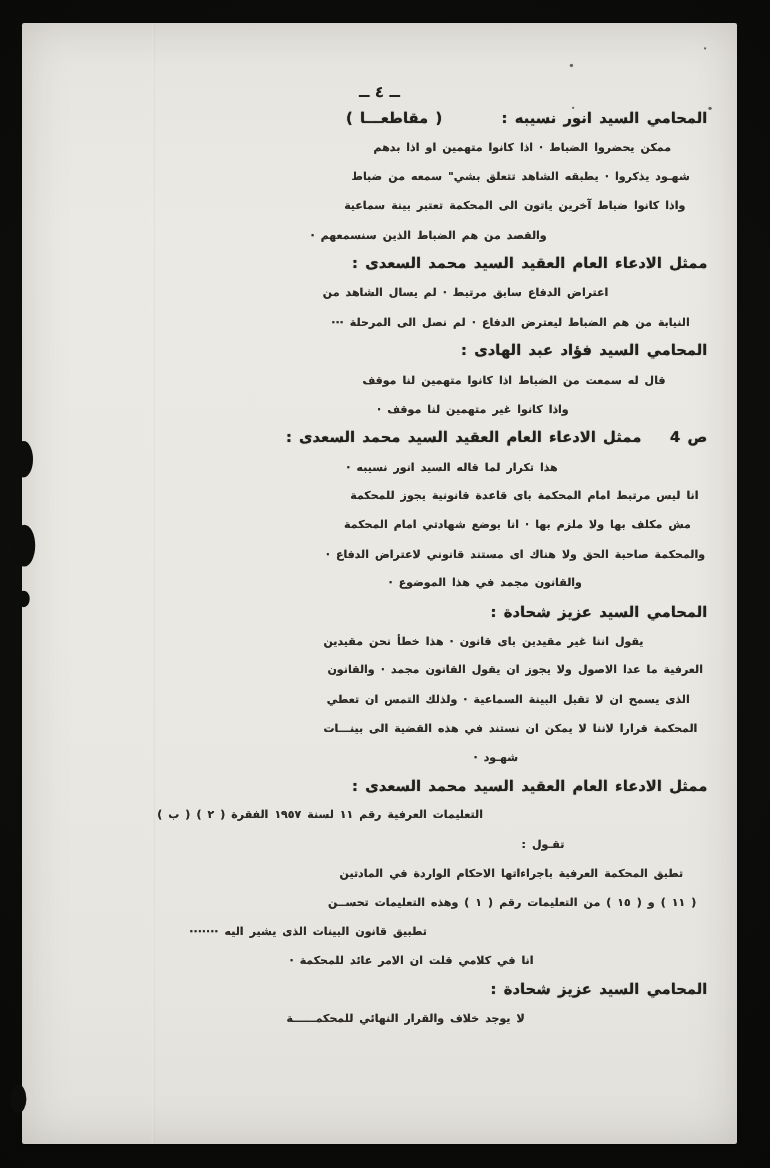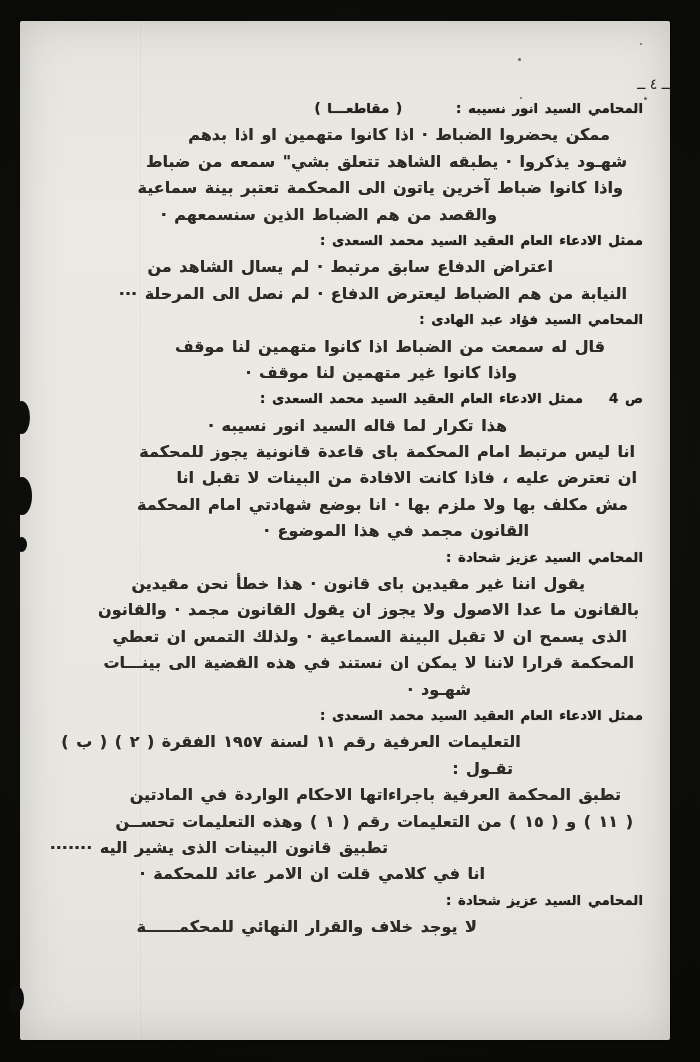--- a/index.html
+++ b/index.html
@@ -21,35 +21,35 @@
     position:absolute;
     left:20px; top:21px;
     width:650px; height:1019px;
     background:
       linear-gradient(180deg,#e6e4df 0%, #ebe9e4 18%, #eae8e3 55%, #e7e5e0 85%, #e2e0db 100%);
     box-shadow: inset 0 0 42px rgba(120,115,105,.28), 0 0 2px rgba(0,0,0,.9);
     border-radius:2px;
   }
   .page-number{
     position:absolute; top:55px; left:0; right:0;
-    text-align:right;
-    font-size:14px; font-weight:normal;
+    text-align:center;
+    font-size:14px; font-weight:bold;
     color:var(--ink-strong);
     letter-spacing:1px;
   }
   .transcript{
     position:absolute; top:75px; right:27px; left:27px;
     direction:rtl; text-align:right;
   }
   .tline{
     position:relative;
     height:26.4px; line-height:26.4px;
     white-space:nowrap;
     color:var(--ink);
-    font-size:16px; font-weight:bold;
+    font-size:10px; font-weight:bold;
     word-spacing:2px;
     text-shadow:0 0 .6px rgba(46,43,39,.75);
   }
   .tline.spk{
     color:var(--ink-strong);
     font-size:13.4px;
     text-shadow:0 0 .8px rgba(30,28,24,.8);
   }
   .aside{margin-right:54px;}
   .prefix{margin-left:26px;}
@@ -85,26 +85,26 @@
       <div class="tline bdy" style="padding-right: 146px;"><span>والقصد من هم الضباط الذين سنسمعهم ·</span></div>
       <div class="tline spk" style="padding-right: 0px;"><span>ممثل الادعاء العام العقيد السيد محمد السعدى :</span></div>
       <div class="tline bdy" style="padding-right: 90px;"><span>اعتراض الدفاع سابق مرتبط · لم يسال الشاهد من</span></div>
       <div class="tline bdy" style="padding-right: 16px;"><span>النيابة من هم الضباط ليعترض الدفاع · لم نصل الى المرحلة ···</span></div>
       <div class="tline spk" style="padding-right: 0px;"><span>المحامي السيد فؤاد عبد الهادى :</span></div>
       <div class="tline bdy" style="padding-right: 38px;"><span>قال له سمعت من الضباط اذا كانوا متهمين لنا موقف</span></div>
       <div class="tline bdy" style="padding-right: 126px;"><span>واذا كانوا غير متهمين لنا موقف ·</span></div>
       <div class="tline spk" style="padding-right: 0px;"><span class="prefix">ص 4</span><span>ممثل الادعاء العام العقيد السيد محمد السعدى :</span></div>
       <div class="tline bdy" style="padding-right: 136px;"><span>هذا تكرار لما قاله السيد انور نسيبه ·</span></div>
       <div class="tline bdy" style="padding-right: 8px;"><span>انا ليس مرتبط امام المحكمة باى قاعدة قانونية يجوز للمحكمة</span></div>
-      <div class="tline bdy" style="padding-right: 6px;"><span>ان تعترض عليه ، فاذا كانت الافادة من البينات لا تقبل انا</span></div>
       <div class="tline bdy" style="padding-right: 15px;"><span>مش مكلف بها ولا ملزم بها · انا بوضع شهادتي امام المحكمة</span></div>
-      <div class="tline bdy" style="padding-right: 114px;"><span>القانون مجمد في هذا الموضوع ·</span></div>
+      <div class="tline bdy" style="padding-right: 2px;"><span>والمحكمة صاحبة الحق ولا هناك اى مستند قانوني لاعتراض الدفاع ·</span></div>
+      <div class="tline bdy" style="padding-right: 114px;"><span>والقانون مجمد في هذا الموضوع ·</span></div>
       <div class="tline spk" style="padding-right: 0px;"><span>المحامي السيد عزيز شحادة :</span></div>
       <div class="tline bdy" style="padding-right: 58px;"><span>يقول اننا غير مقيدين باى قانون · هذا خطأ نحن مقيدين</span></div>
-      <div class="tline bdy" style="padding-right: 4px;"><span>بالقانون ما عدا الاصول ولا يجوز ان يقول القانون مجمد · والقانون</span></div>
+      <div class="tline bdy" style="padding-right: 4px;"><span>العرفية ما عدا الاصول ولا يجوز ان يقول القانون مجمد · والقانون</span></div>
       <div class="tline bdy" style="padding-right: 16px;"><span>الذى يسمح ان لا تقبل البينة السماعية · ولذلك التمس ان تعطي</span></div>
       <div class="tline bdy" style="padding-right: 9px;"><span>المحكمة قرارا لاننا لا يمكن ان نستند في هذه القضية الى بينـــات</span></div>
       <div class="tline bdy" style="padding-right: 172px;"><span>شهـود ·</span></div>
       <div class="tline spk" style="padding-right: 0px;"><span>ممثل الادعاء العام العقيد السيد محمد السعدى :</span></div>
       <div class="tline bdy" style="padding-right: 108px; text-align: center;"><span>التعليمات العرفية رقم ١١ لسنة ١٩٥٧ الفقرة ( ٢ ) ( ب )</span></div>
       <div class="tline bdy" style="padding-right: 130px;"><span>تقـول :</span></div>
       <div class="tline bdy" style="padding-right: 22px;"><span>تطبق المحكمة العرفية باجراءاتها الاحكام الواردة في المادتين</span></div>
       <div class="tline bdy" style="padding-right: 10px;"><span>( ١١ ) و ( ١٥ ) من التعليمات رقم ( ١ ) وهذه التعليمات تحســن</span></div>
       <div class="tline bdy" style="padding-right: 255px;"><span>تطبيق قانون البينات الذى يشير اليه ·······</span></div>
       <div class="tline bdy" style="padding-right: 158px;"><span>انا في كلامي قلت ان الامر عائد للمحكمة ·</span></div>

